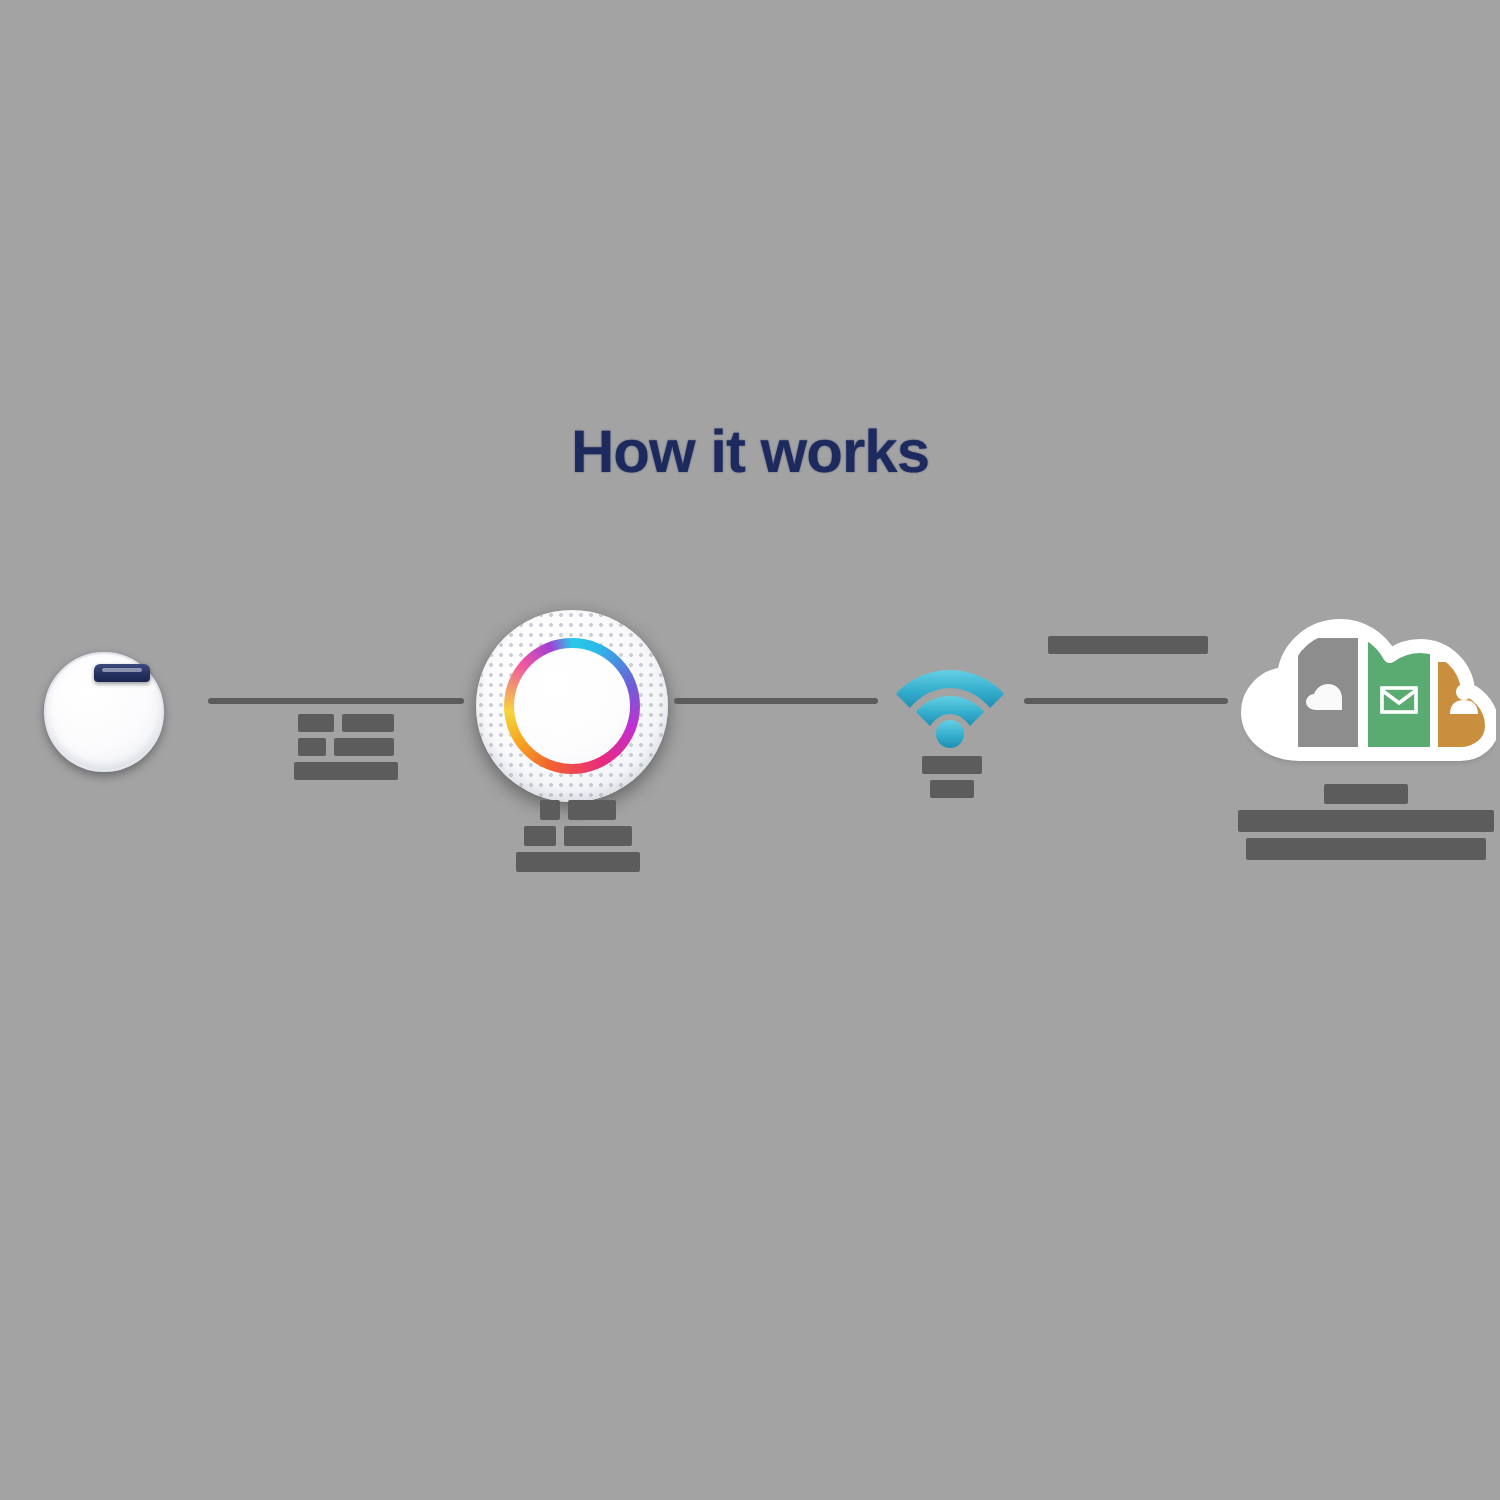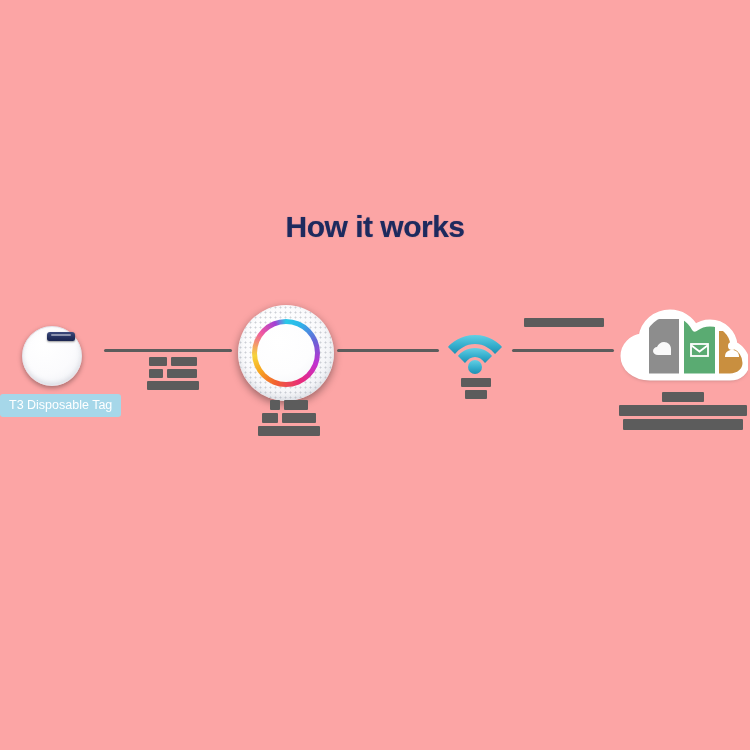--- a/index.html
+++ b/index.html
@@ -12,21 +12,21 @@
     width: 750px;
     height: 750px;
     overflow: hidden;
     font-family: "Liberation Sans", sans-serif;
     position: relative;
   }
 
   #stage {
     position: absolute;
     inset: 0;
-    background: #fca5a5;
+    background: #a3a3a3;
     padding-left: 24px;
   }
 
   
   .title {
     position: absolute;
     left: 0;
     top: 210px;
     width: 750px;
     text-align: center;
@@ -245,21 +245,20 @@
 
 <div id="stage">
 
   <div class="title">How it works</div>
 
   <div class="node tag-wrap">
     <div class="tag-disc">
       <div class="tag-clip"></div>
     </div>
   </div>
-  <div class="tag-label">T3 Disposable Tag</div>
 
   <div class="connector conn-1"></div>
   <div class="node conn-cap-1">
     <div class="redact-group">
       <div class="redact-row">
         <span class="redact" style="width:18px;height:9px;"></span>
         <span class="redact" style="width:26px;height:9px;"></span>
       </div>
       <div class="redact-row">
         <span class="redact" style="width:14px;height:9px;"></span>

